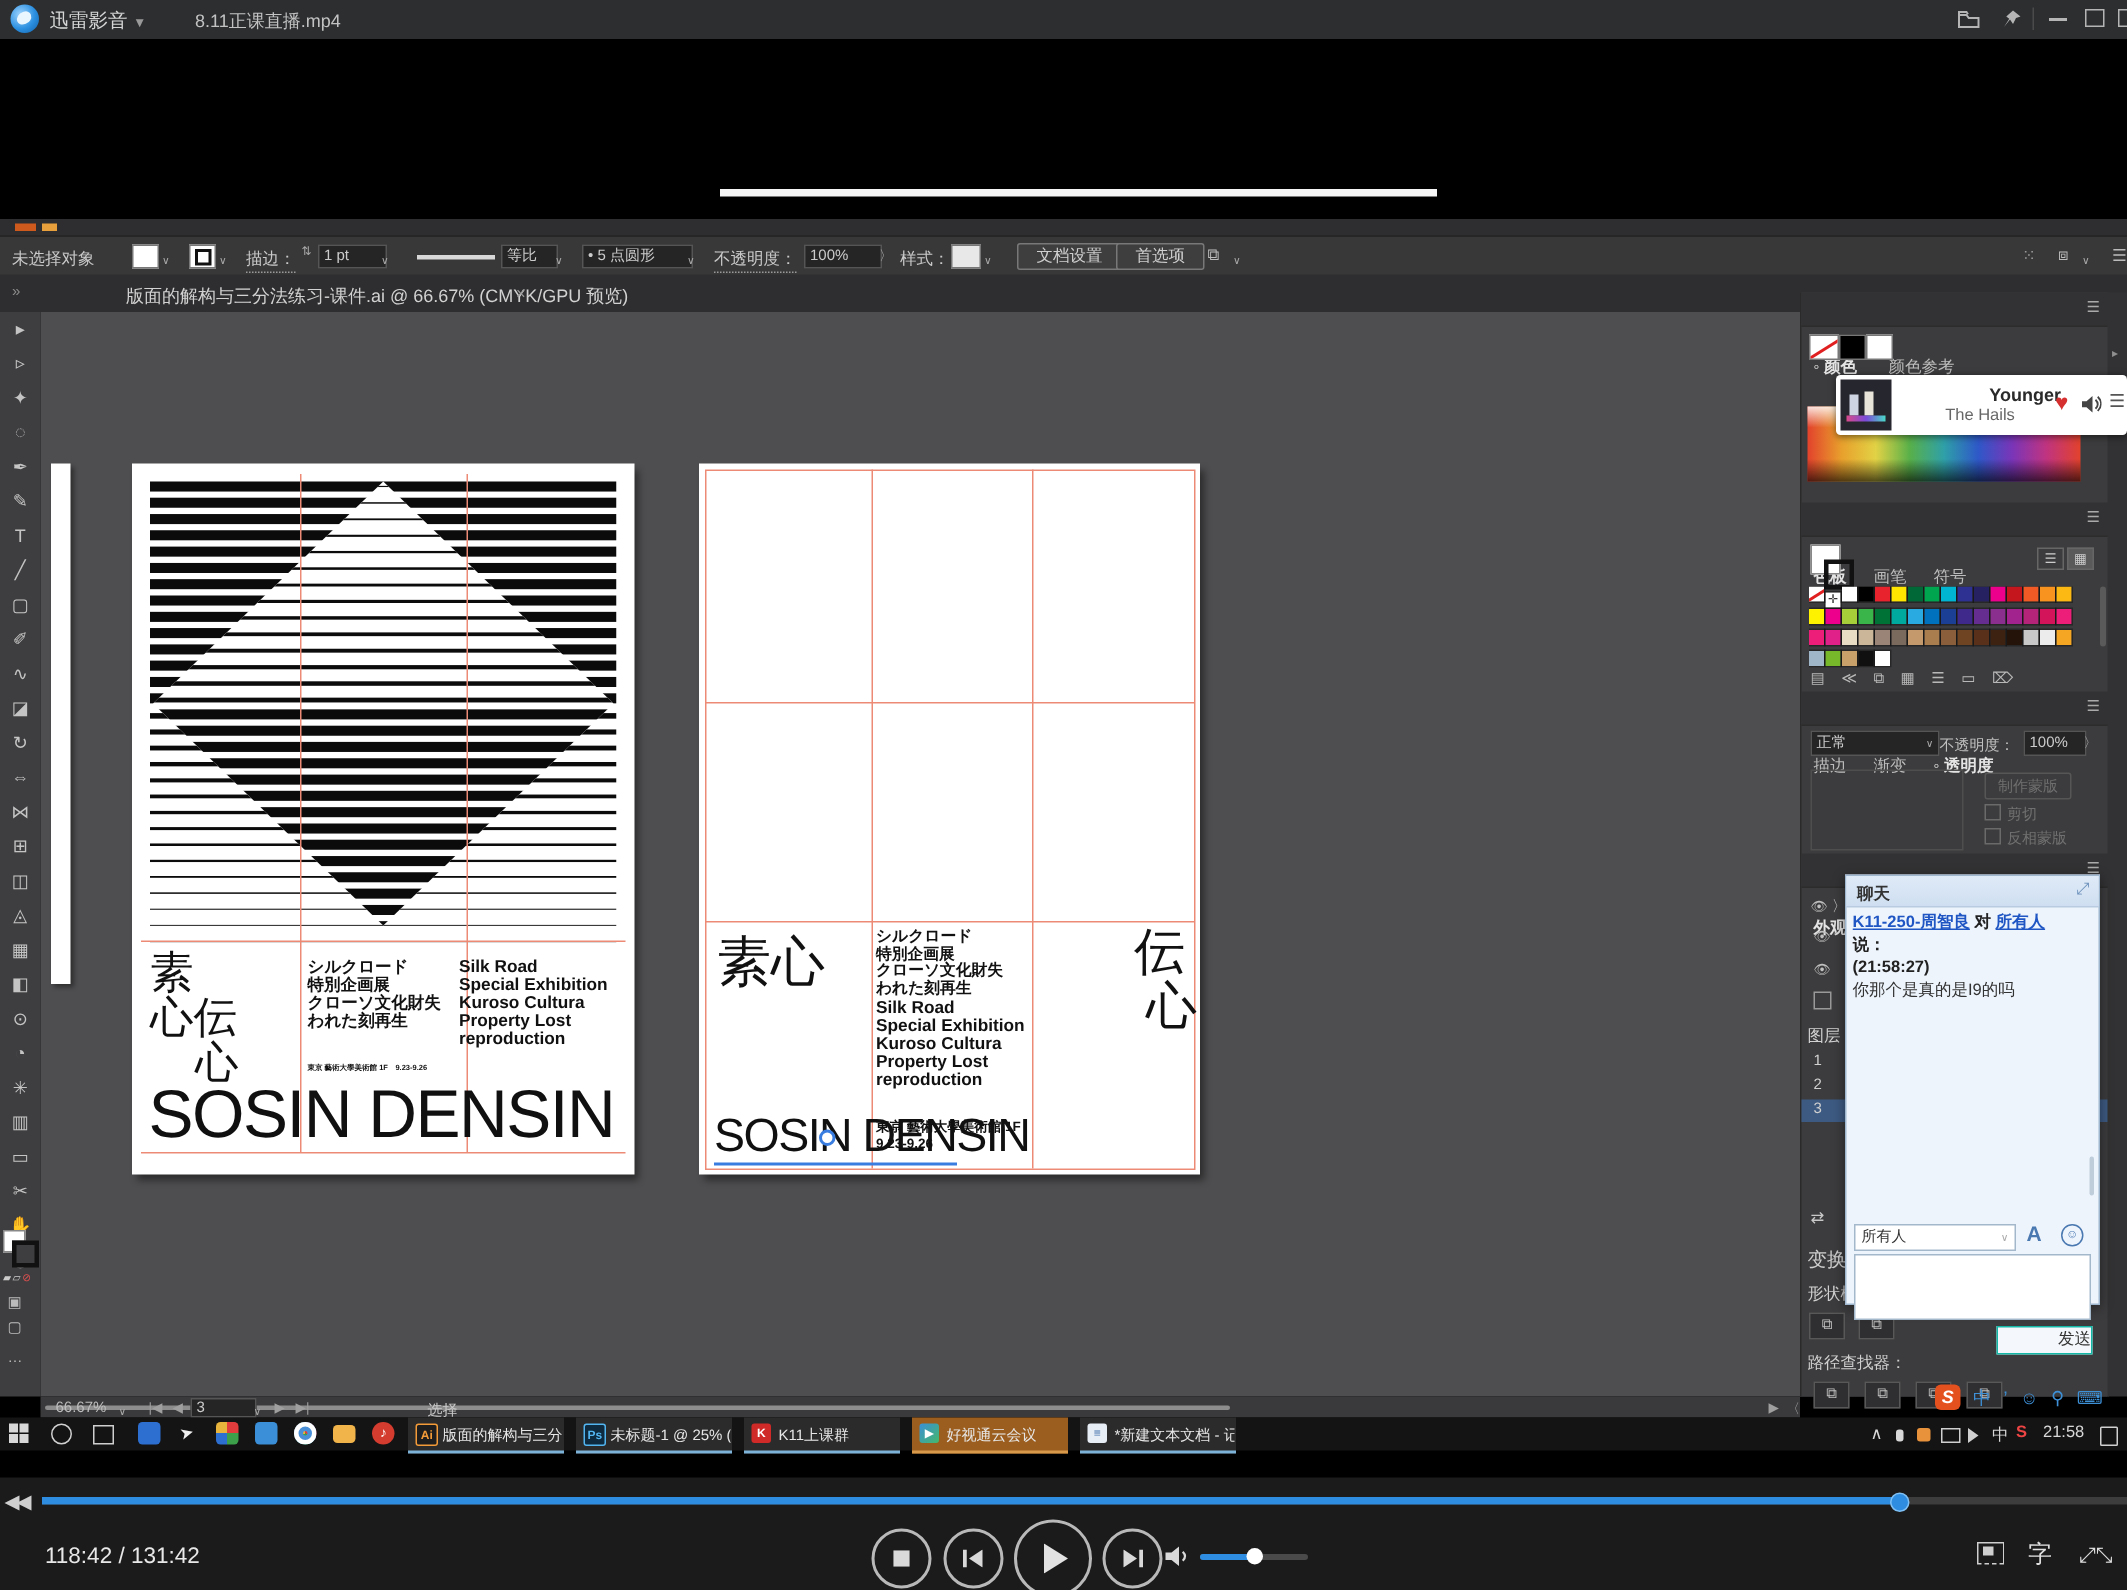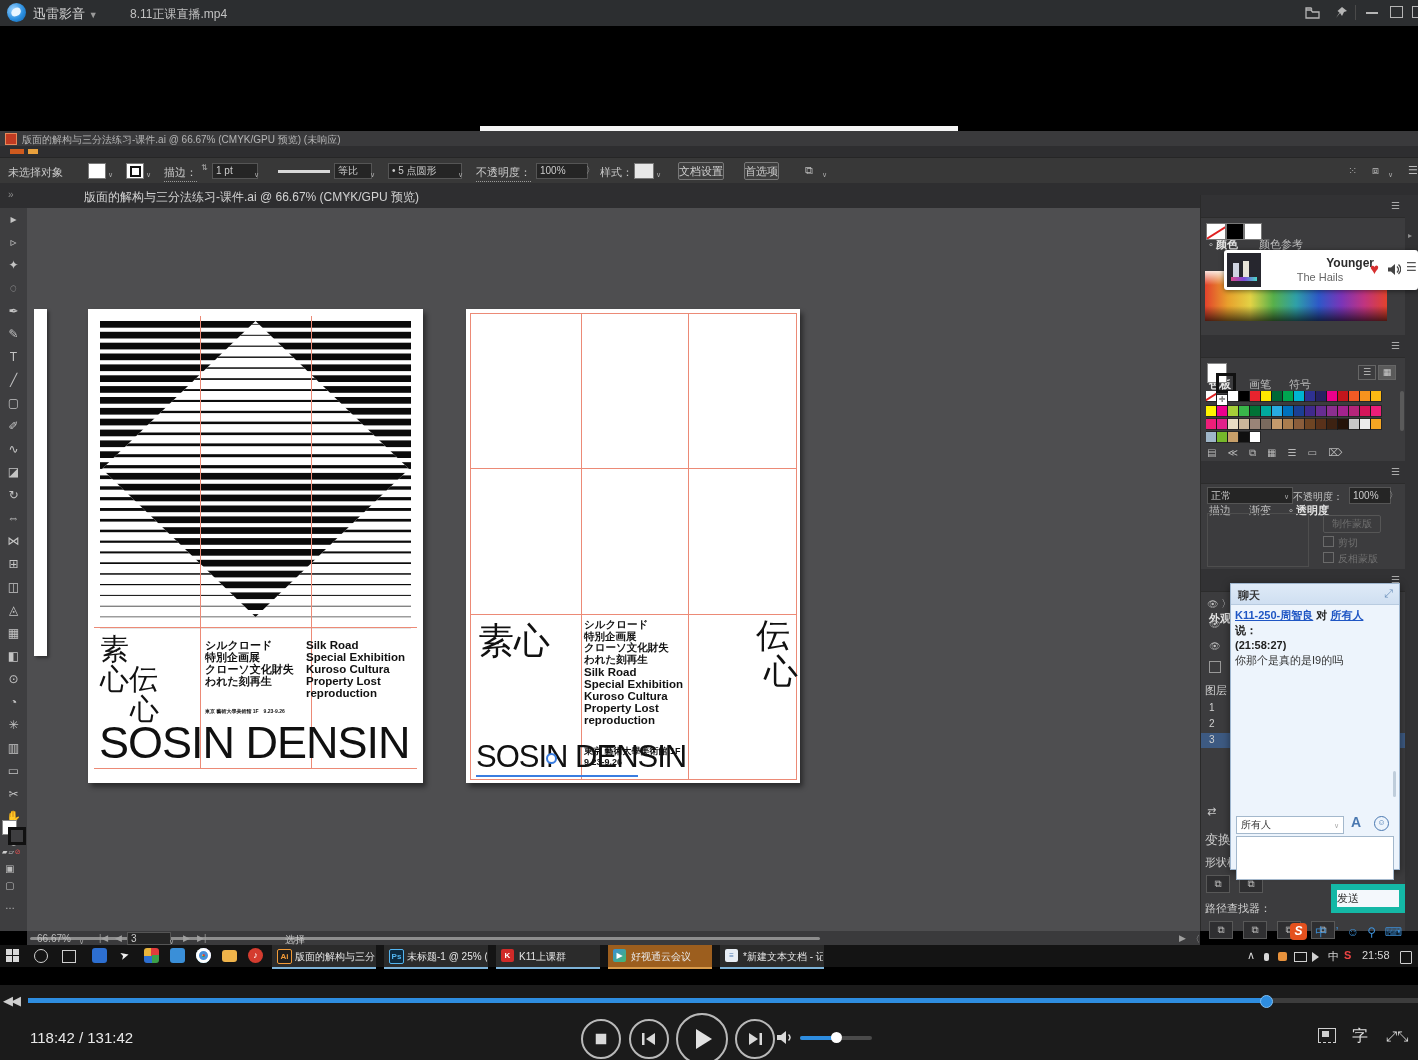--- a/index.html
+++ b/index.html
@@ -34,21 +34,21 @@
   .ai-menu{left:0;top:120px;width:1418px;height:11px;background:#2e2e30;}
   .ai-menu-m1{left:10px;top:3px;width:14px;height:5px;background:#cf5a1e;}
   .ai-menu-m2{left:28px;top:3px;width:10px;height:5px;background:#e8a03c;}
 
   .ctrlbar{left:0;top:131px;width:1418px;height:26px;background:#383838;border-top:1px solid #262626;border-bottom:1px solid #262626;color:#c9c9c9;font-size:11px;}
   .ctrlbar .lbl{top:7px;}
   .ul{border-bottom:1px dotted #9a9a9a;padding-bottom:1px;}
   .inbox{background:#252525;border:1px solid #555;color:#ccc;font-size:10px;line-height:14px;padding:0 3px;height:14px;top:5px;}
   .chev::after{content:"∨";font-size:7px;color:#aaa;}
   .swbox{top:5px;width:16px;height:14px;border:1px solid #777;background:#fff;}
-  .btn{top:4px;height:16px;line-height:16px;border:1px solid #787878;border-radius:2px;padding:0 0;color:#cfcfcf;font-size:11px;background:#3e3e3e;}
+  .btn{top:4px;height:16px;line-height:16px;border:1px solid #787878;border-radius:2px;padding:0 12px;color:#cfcfcf;font-size:11px;background:#3e3e3e;}
   .stroke-line{top:12px;height:3px;background:#d8d8d8;}
 
   .tabbar{left:0;top:157px;width:1418px;height:25px;background:#2e2e30;color:#cfcfcf;}
   .tabbar .tab-txt{left:84px;top:6px;font-size:12px;color:#d2d2d2;}
   .tabbar .close-x{font-size:11px;color:#9c9c9c;}
   .gg{color:#8a8a8a;}
 
   
   .toolcol{left:0;top:182px;width:27px;height:723px;background:#3e3e40;}
   .tool{width:27px;height:23px;text-align:center;color:#c4c4c4;font-size:12px;line-height:23px;}
@@ -106,21 +106,21 @@
   .chat-link{color:#1f56c4;font-weight:bold;text-decoration:underline;}
   .chat-bold{font-weight:bold;color:#222;}
   .msg{margin-bottom:4px;line-height:15px;}
   .chat-scroll{right:2px;top:24px;position:absolute;width:5px;height:203px;}
   .chat-scroll i{position:absolute;left:1px;width:3px;height:26px;background:#bfcddb;border-radius:2px;bottom:14px;}
   .chat-toolrow{left:5px;top:232px;width:158px;height:18px;}
   .chat-select{left:0;top:0;width:102px;height:16px;background:#fff;border:1px solid #a4b8cc;font-size:10px;line-height:15px;padding-left:4px;color:#333;}
   .chat-A{left:115px;top:-2px;font-size:14px;color:#4a78b0;font-weight:bold;}
   .chat-emoji{left:138px;top:0px;width:13px;height:13px;border:1.5px solid #4a78b0;border-radius:50%;color:#4a78b0;font-size:8px;text-align:center;line-height:12px;}
   .chat-input{left:5px;top:252px;width:156px;height:42px;background:#fff;border:1px solid #a4b8cc;}
-  .chat-send{left:100px;top:300px;width:62px;height:17px;background:#f4f8fc;border:6px solid #14b8a6;text-align:left;line-height:16px;font-size:11px;color:#333;}
+  .chat-send{left:100px;top:300px;width:62px;height:17px;background:#f4f8fc;border:1px solid #14b8a6;text-align:right;line-height:16px;font-size:11px;color:#333;}
 
   
   .sogou{left:1290px;top:897px;height:20px;color:#3d8fd6;font-size:12px;}
   .sogou .slogo{display:inline-block;width:17px;height:17px;background:#e4511e;color:#fff;border-radius:4px;text-align:center;line-height:17px;font-weight:bold;font-size:12px;font-style:italic;}
   .sogou span{margin-right:5px;vertical-align:top;line-height:18px;}
 
   
   .taskbar{left:0;top:919px;width:1418px;height:22px;background:#141414;color:#e0e0e0;}
   .tk-start{left:6px;top:4px;width:13px;height:13px;display:grid;grid-template-columns:6px 6px;grid-gap:1px;}
   .tk-start i{background:#d8d8d8;width:6px;height:6px;}
@@ -168,24 +168,20 @@
     <div class="abs tb-sep"></div>
     <div class="abs tb-min"></div>
     <div class="abs tb-max"></div>
     <div class="abs tb-close"></div>
   </div>
 
   <div class="abs video">
 
     <div class="abs white-strip"></div>
 
-    <div class="abs ai-title">
-      <div class="abs ai-title-ico"></div>
-      <div class="abs ai-title-txt">版面的解构与三分法练习-课件.ai @ 66.67% (CMYK/GPU 预览)  (未响应)</div>
-    </div>
     <div class="abs ai-menu">
       <div class="abs ai-menu-m1"></div>
       <div class="abs ai-menu-m2"></div>
     </div>
 
     <div class="abs ctrlbar">
       <span class="abs lbl" style="left:8px">未选择对象</span>
       <span class="abs swbox" style="left:88px"></span>
       <span class="abs chev" style="left:108px;top:9px"></span>
       <span class="abs swbox" style="left:126px">

